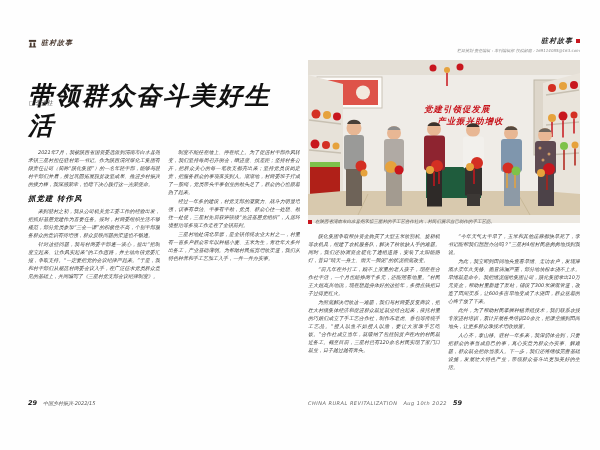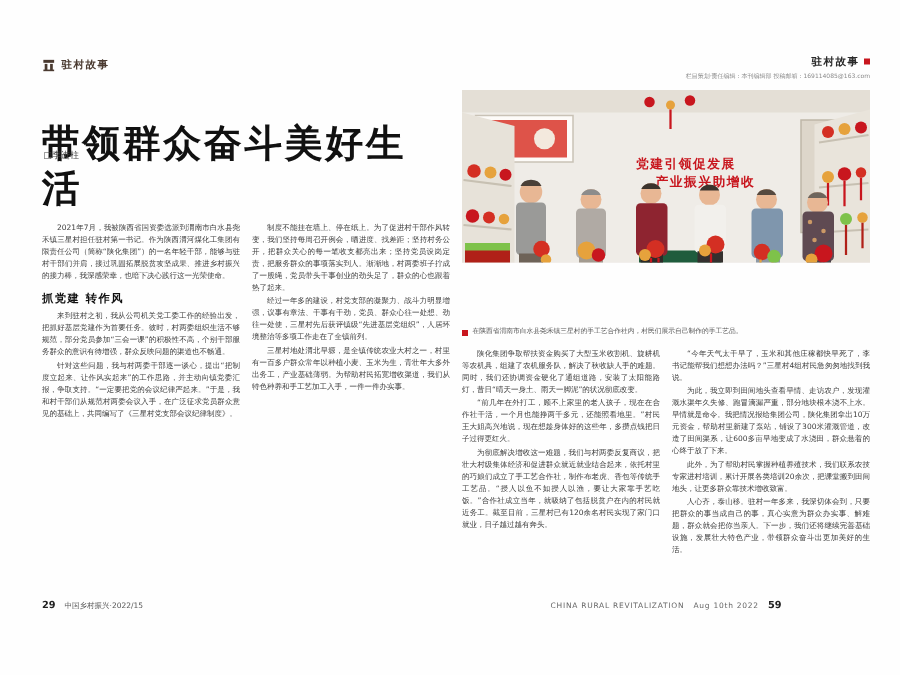--- a/index.html
+++ b/index.html
@@ -4,21 +4,21 @@
 <style>
   html,body{margin:0;padding:0;}
   body{
     width:600px;height:450px;overflow:hidden;
     background:#ffffff;
     font-family:"DejaVu Sans",sans-serif;
     color:#3a3a3a;
     -webkit-font-smoothing:antialiased;
   }
   .spread{position:relative;width:600px;height:450px;background:#fefefe;}
-  .page{position:absolute;top:0;height:450px;}
+  .page{position:absolute;top:0;height:450px;font-style:italic;}
   .page-left{left:28px;width:272px;}
   .page-right{left:308px;width:272px;}
 
   
   .eyebrow{position:absolute;top:38px;left:0;display:flex;align-items:center;gap:4px;}
   .eyebrow .glyph{width:9px;height:9px;display:block;}
   .eyebrow .label{font-size:7px;font-weight:bold;color:#4a3a30;letter-spacing:1px;}
   .headline{position:absolute;top:64px;left:0;width:260px;font-size:25px;line-height:1.2;
     font-weight:bold;color:#111;letter-spacing:2px;}
   .byline{position:absolute;top:99px;left:1px;font-size:6px;color:#444;}
@@ -28,32 +28,32 @@
   .cols-left{top:148px;left:0;width:272px;height:246px;}
   .cols-right{top:232px;left:0;width:272px;height:162px;}
   .col{width:132px;height:100%;overflow:hidden;}
   .para{margin:0 0 1px 0;font-size:5px;line-height:1.6;text-align:justify;
     text-indent:2em;color:#3c3c3c;}
   .subhead{margin:6px 0 3px 0;font-size:7.5px;font-weight:bold;color:#101010;letter-spacing:1px;}
 
   
   .footer{position:absolute;top:399px;left:0;width:272px;display:flex;align-items:baseline;gap:6px;font-size:5px;color:#555;}
   .footer .pageno{font-size:6.5px;font-weight:bold;color:#222;}
-  .footer-right{justify-content:center;}
+  .footer-right{justify-content:flex-start;}
   .footer-right .en{letter-spacing:0.5px;color:#666;}
 
   
   .rp-header{position:absolute;top:36px;left:0;width:272px;text-align:right;}
   .rp-header .row{display:flex;justify-content:flex-end;align-items:center;gap:3px;}
   .rp-header .label{font-size:7px;font-weight:bold;color:#2a2a2a;letter-spacing:1px;}
   .red-square{width:4px;height:4px;background:#c8161e;display:inline-block;}
   .rp-header .meta{font-size:4px;color:#8a8a8a;margin-top:2px;}
 
   
-  .photo{position:absolute;top:60px;left:0;width:272px;height:115px;overflow:hidden;background:#ece8e1;}
+  .photo{position:absolute;top:60px;left:0;width:272px;height:163px;overflow:hidden;background:#ece8e1;}
   .photo svg{display:block;}
   .caption{position:absolute;top:219px;left:0;width:272px;display:flex;gap:3px;align-items:flex-start;}
   .caption .red-square{margin-top:1px;flex:0 0 auto;}
   .caption .text{font-size:4.5px;line-height:1.4;color:#555;text-align:justify;}
 </style>
 </head>
 <body>
 
 <div class="spread">
 

